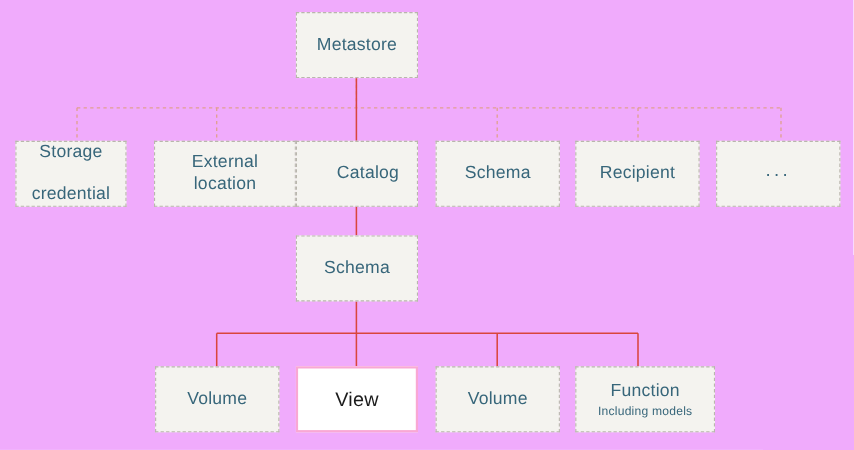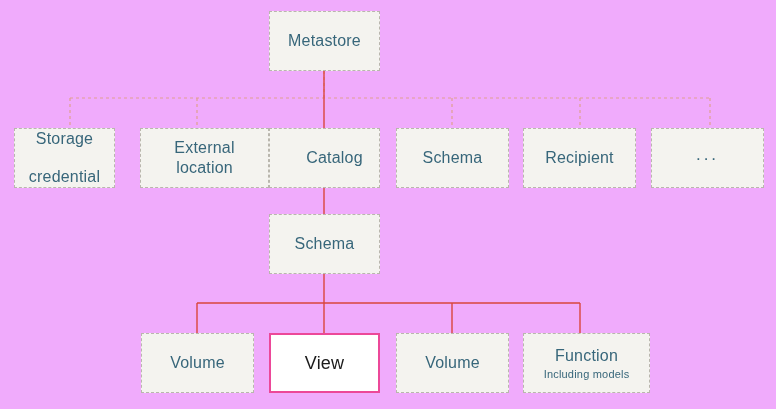--- a/index.html
+++ b/index.html
@@ -30,21 +30,21 @@
     color: #37667a;
     font-size: 16px;
     line-height: 1.25;
     letter-spacing: 0.2px;
   }
   .node .label {
     display: block;
   }
   .node.highlight {
     background: #ffffff;
-    border: 2px solid #ec4899;
+    border: 2px solid #f9a8d4;
     color: #1b1b1b;
     font-size: 18px;
   }
   .node .sub {
     display: block;
     font-size: 11px;
     color: #37667a;
     margin-top: 2px;
     line-height: 1.15;
   }

